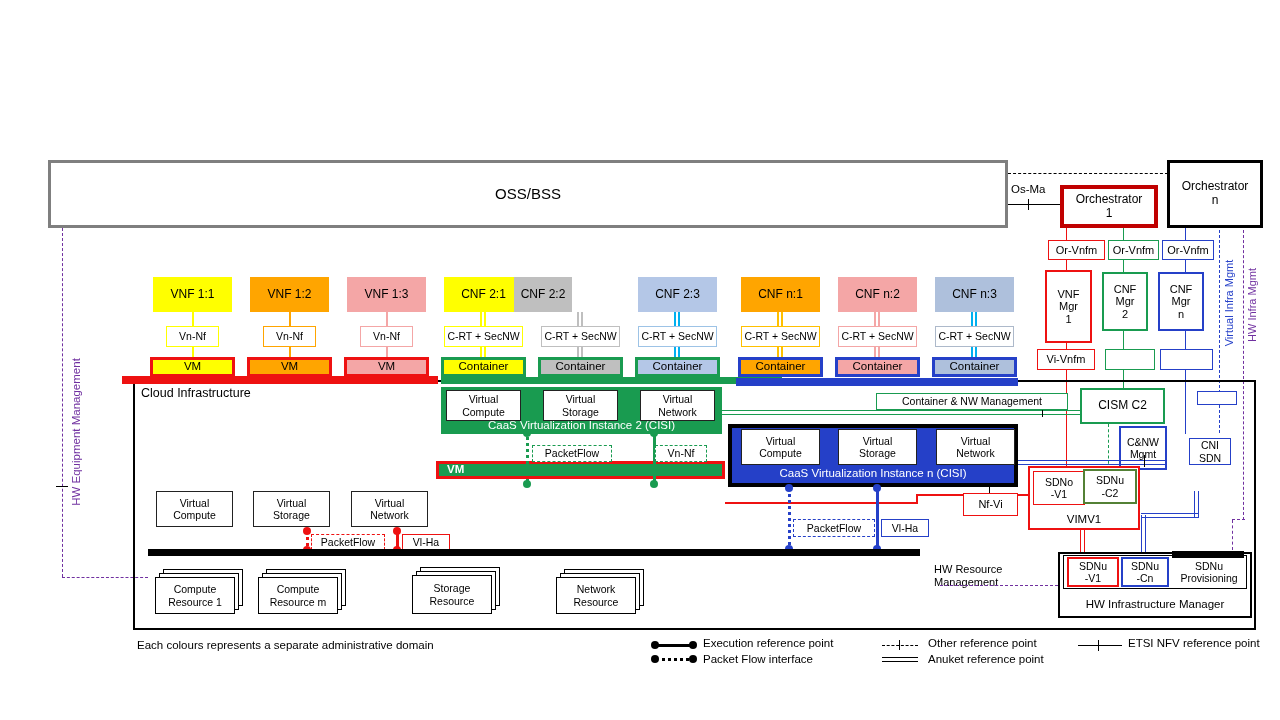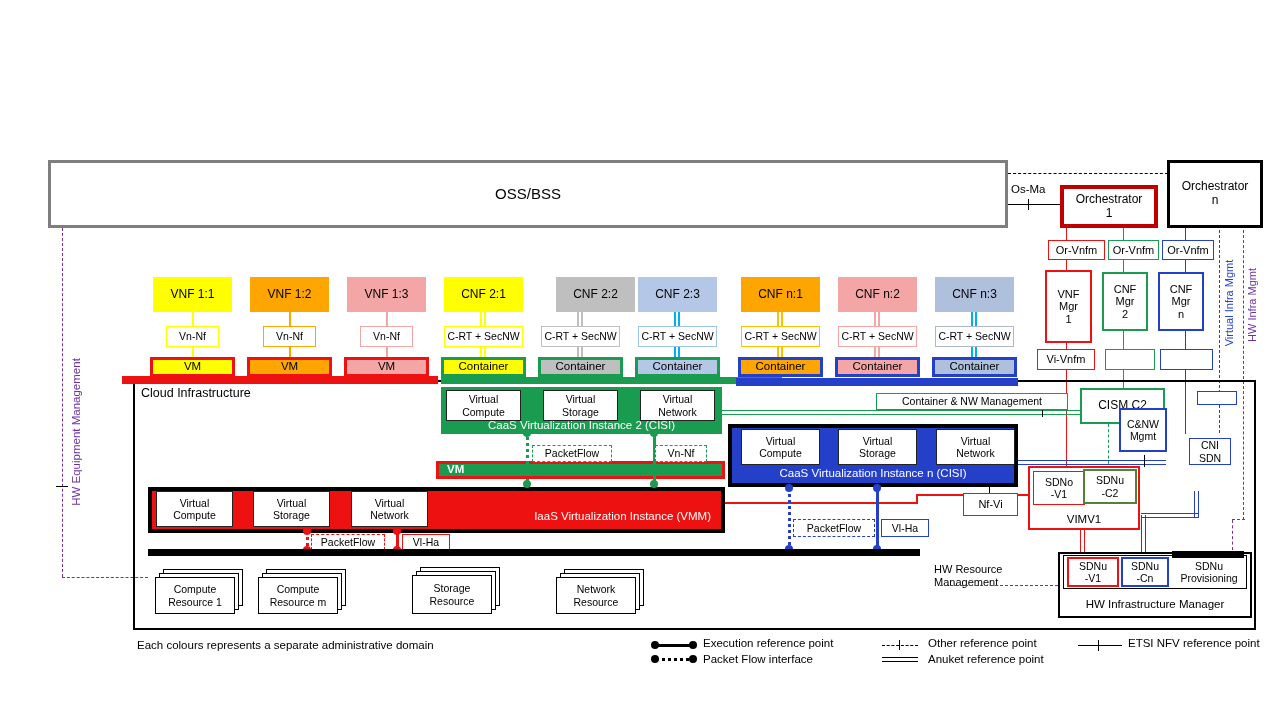--- a/index.html
+++ b/index.html
@@ -82,21 +82,21 @@
   <div class="l" style="left:577px;top:312px;height:45px;border-left:2px solid var(--gray_fill);border-right:2px solid var(--gray_fill);width:6px"></div>
   <div class="l" style="left:674px;top:312px;height:45px;border-left:2px solid var(--cyan);border-right:2px solid var(--cyan);width:6px"></div>
   <div class="l" style="left:777px;top:312px;height:45px;border-left:2px solid var(--gold);border-right:2px solid var(--gold);width:6px"></div>
   <div class="l" style="left:874px;top:312px;height:45px;border-left:2px solid var(--pink);border-right:2px solid var(--pink);width:6px"></div>
   <div class="l" style="left:971px;top:312px;height:45px;border-left:2px solid var(--cyan);border-right:2px solid var(--cyan);width:6px"></div>
 
   <div class="b" style="left:153px;top:277px;width:79px;height:35px;background:var(--yellow)">VNF 1:1</div>
   <div class="b" style="left:250px;top:277px;width:79px;height:35px;background:var(--orange)">VNF 1:2</div>
   <div class="b" style="left:347px;top:277px;width:79px;height:35px;background:var(--pink)">VNF 1:3</div>
   <div class="b" style="left:444px;top:277px;width:79px;height:35px;background:var(--yellow)">CNF 2:1</div>
-  <div class="b" style="left:556px;top:277px;width:79px;height:35px;background:var(--gray_fill)">CNF 2:2</div>
+  <div class="b" style="left:514px;top:277px;width:58px;height:35px;background:var(--gray_fill)">CNF 2:2</div>
   <div class="b" style="left:638px;top:277px;width:79px;height:35px;background:var(--light_blue)">CNF 2:3</div>
   <div class="b" style="left:741px;top:277px;width:79px;height:35px;background:var(--orange)">CNF n:1</div>
   <div class="b" style="left:838px;top:277px;width:79px;height:35px;background:var(--pink)">CNF n:2</div>
   <div class="b" style="left:935px;top:277px;width:79px;height:35px;background:var(--blue_gray)">CNF n:3</div>
 
   <div class="b f10" style="left:166px;top:326px;width:53px;height:21px;border:1.6px solid var(--yellow)">Vn-Nf</div>
   <div class="b f10" style="left:263px;top:326px;width:53px;height:21px;border:1.6px solid var(--orange)">Vn-Nf</div>
   <div class="b f10" style="left:360px;top:326px;width:53px;height:21px;border:1.6px solid var(--pink)">Vn-Nf</div>
   <div class="b f10" style="left:444px;top:326px;width:79px;height:21px;border:1.6px solid var(--yellow)">C-RT + SecNW</div>
   <div class="b f10" style="left:541px;top:326px;width:79px;height:21px;border:1.6px solid var(--gray_fill)">C-RT + SecNW</div>
@@ -124,33 +124,30 @@
 Storage</div>
   <div class="b f10" style="left:640px;top:390px;width:75px;height:31px;border:1px solid #222">Virtual
 Network</div>
 
   <div class="dbl-h" style="left:722px;top:410px;width:358px;border-color:var(--green)"></div>
   <div class="l" style="left:1042px;top:405px;height:12px;border-left:1.6px solid #000"></div>
   <div class="b f10" style="left:876px;top:393px;width:192px;height:17px;border:1.6px solid var(--green)">Container &amp; NW  Management</div>
 
   <div class="b" style="left:1080px;top:388px;width:85px;height:36px;border:2px solid var(--green)">CISM C2</div>
   <div class="l" style="left:1108px;top:424px;height:45px;border-left:1.6px dashed var(--green)"></div>
-  <div class="b f10" style="left:1119px;top:408px;width:48px;height:44px;border:2px solid var(--blue)">C&amp;NW
+  <div class="b f10" style="left:1119px;top:426px;width:48px;height:44px;border:2px solid var(--blue)">C&amp;NW
 Mgmt</div>
   <div class="dbl-h" style="left:1018px;top:460px;width:148px;border-color:var(--blue)"></div>
   <div class="l" style="left:1144px;top:455px;height:12px;border-left:1.6px solid #000"></div>
   <div class="b" style="left:1197px;top:391px;width:40px;height:14px;border:1.6px solid var(--blue)"></div>
   <div class="b f10" style="left:1189px;top:438px;width:42px;height:27px;border:1.6px solid var(--blue)">CNI
 SDN</div>
 
   <div class="b f115" style="left:436px;top:461px;width:289px;height:18px;background:var(--green);border:3px solid var(--red);justify-content:flex-start;padding-left:8px;color:#fff;font-weight:bold">VM</div>
 
-  <div class="l" style="left:148px;top:487px;width:577px;height:46px;background:var(--red);border:4px solid #000">
-    <span class="t f115" style="right:10px;bottom:5px;color:#fff">IaaS Virtualization Instance (VMM)</span>
-  </div>
   <div class="b f10" style="left:156px;top:491px;width:77px;height:36px;border:1px solid #222">Virtual
 Compute</div>
   <div class="b f10" style="left:253px;top:491px;width:77px;height:36px;border:1px solid #222">Virtual
 Storage</div>
   <div class="b f10" style="left:351px;top:491px;width:77px;height:36px;border:1px solid #222">Virtual
 Network</div>
 
   <div class="l" style="left:526px;top:432px;height:55px;border-left:3px dotted var(--green)"></div>
   <div class="l" style="left:653px;top:432px;width:3px;height:55px;background:var(--green)"></div>
   <div class="dot" style="left:523px;top:429px;background:var(--green)"></div>

